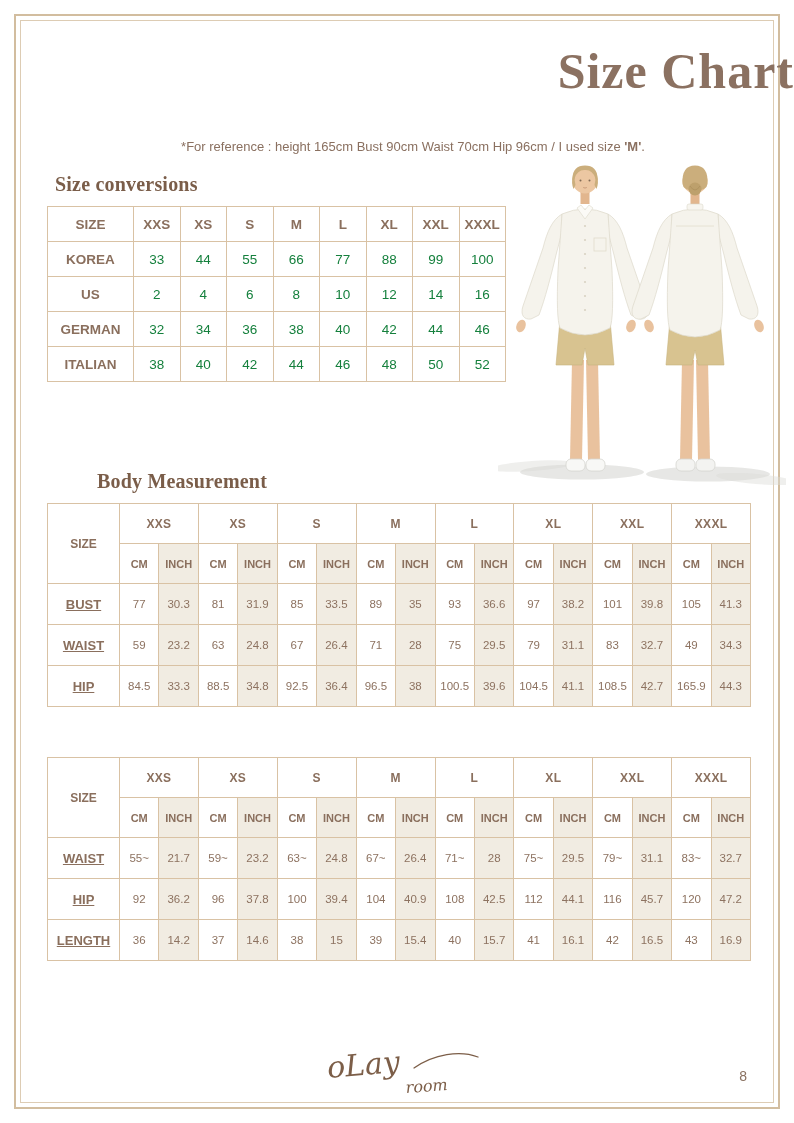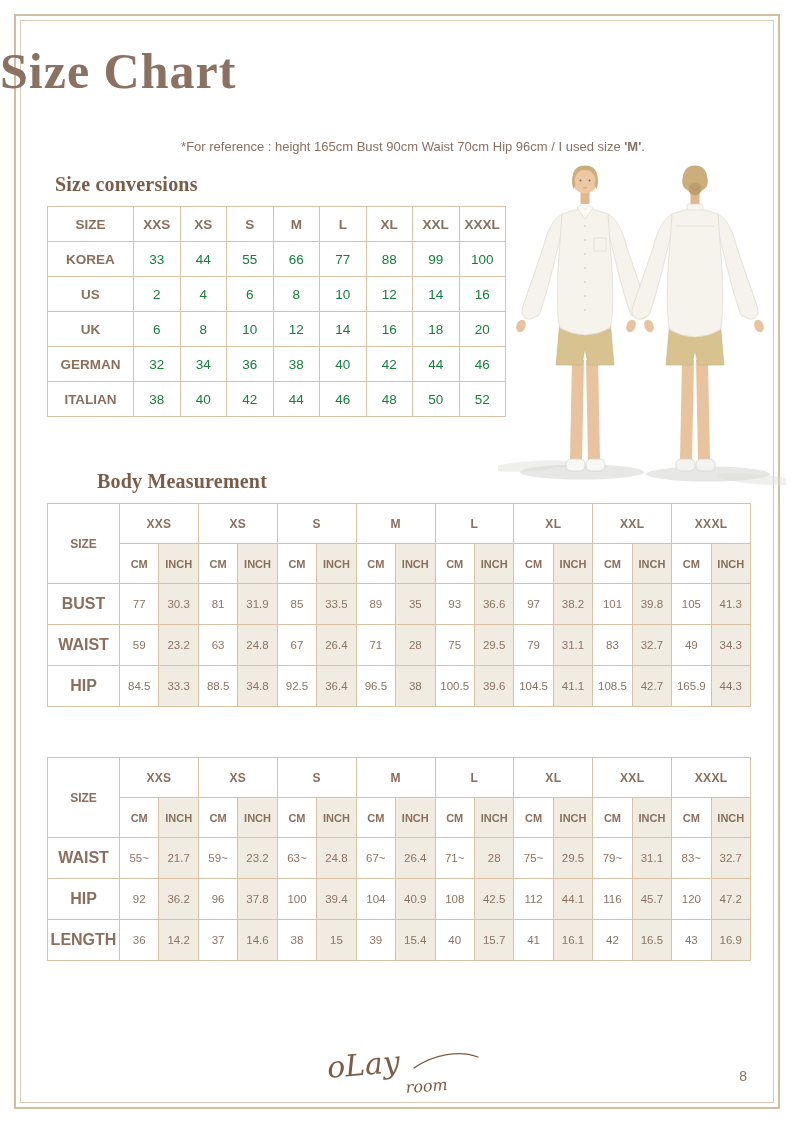--- a/index.html
+++ b/index.html
@@ -4,21 +4,21 @@
 <style>
   html,body{margin:0;padding:0;background:#ffffff;}
   .page{
     position:relative;width:794px;height:1123px;background:#ffffff;overflow:hidden;
     font-family:"Liberation Sans", sans-serif;color:#8d7260;box-sizing:border-box;
   }
   .frame-outer{position:absolute;inset:14px;border:2px solid #d2bd9f;pointer-events:none;}
   .frame-inner{position:absolute;inset:20px;border:1px solid #ddccb4;pointer-events:none;}
 
   .title{
-    position:absolute;top:44px;left:0;width:100%;text-align:left;margin:0;
+    position:absolute;top:44px;left:0;width:100%;text-align:right;margin:0;
     font-family:"Liberation Serif", serif;font-weight:700;font-size:50px;line-height:1.1;
     color:#8b7161;letter-spacing:1px;
   }
   .subtitle{
     position:absolute;top:123px;left:0;width:100%;text-align:center;margin:16px;
     font-size:13px;color:#8a7060;
   }
   .subtitle b{font-weight:700;}
 
   h2.sec{
@@ -41,21 +41,21 @@
 
   .measure{position:absolute;left:47px;width:704px;}
   #body-table{top:503px;}
   #garment-table{top:757px;}
   .measure tr.hdr{height:40px;}
   .measure tr.data{height:41px;}
   .measure th{font-weight:700;color:#8a6f5d;}
   .measure .size-col{width:71px;font-size:12px;}
   .measure .sz{font-size:12px;letter-spacing:0.3px;}
   .measure .unit{font-size:11px;}
-  .measure .rl{font-size:16px;}
+  .measure .rl{font-size:13px;text-decoration:underline;}
   .measure td{font-size:11.5px;color:#8d7260;}
   .measure .inch{background:#f1ece2;}
 
   .model{position:absolute;left:498px;top:160px;width:288px;height:330px;}
 
   .footer-sig{position:absolute;left:322px;top:1038px;width:170px;height:62px;}
   .page-num{position:absolute;top:1068px;right:47px;font-size:14px;color:#8a7160;}
 </style>
 </head>
 <body>
@@ -96,31 +96,20 @@
         <tr>
           <th class="first">US</th>
           <td>2</td>
           <td>4</td>
           <td>6</td>
           <td>8</td>
           <td>10</td>
           <td>12</td>
           <td>14</td>
           <td>16</td>
-        </tr>
-        <tr>
-          <th class="first">UK</th>
-          <td>6</td>
-          <td>8</td>
-          <td>10</td>
-          <td>12</td>
-          <td>14</td>
-          <td>16</td>
-          <td>18</td>
-          <td>20</td>
         </tr>
         <tr>
           <th class="first">GERMAN</th>
           <td>32</td>
           <td>34</td>
           <td>36</td>
           <td>38</td>
           <td>40</td>
           <td>42</td>
           <td>44</td>

